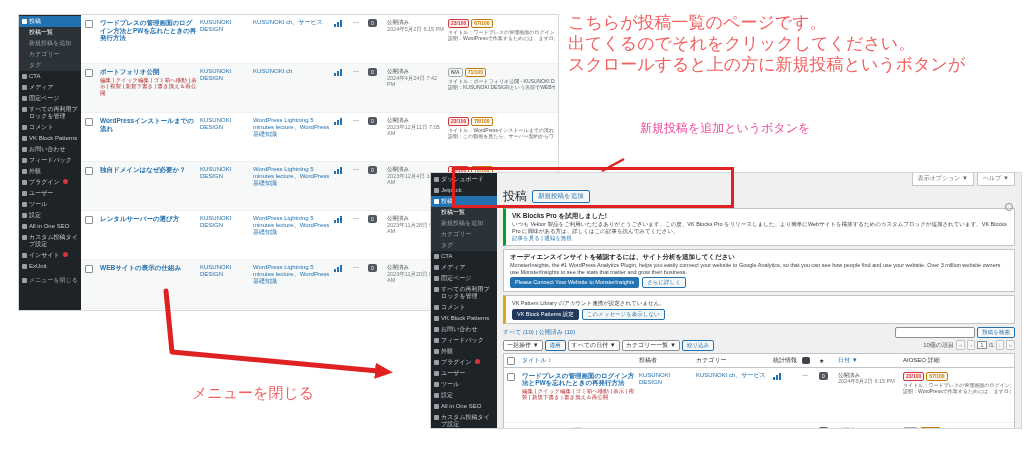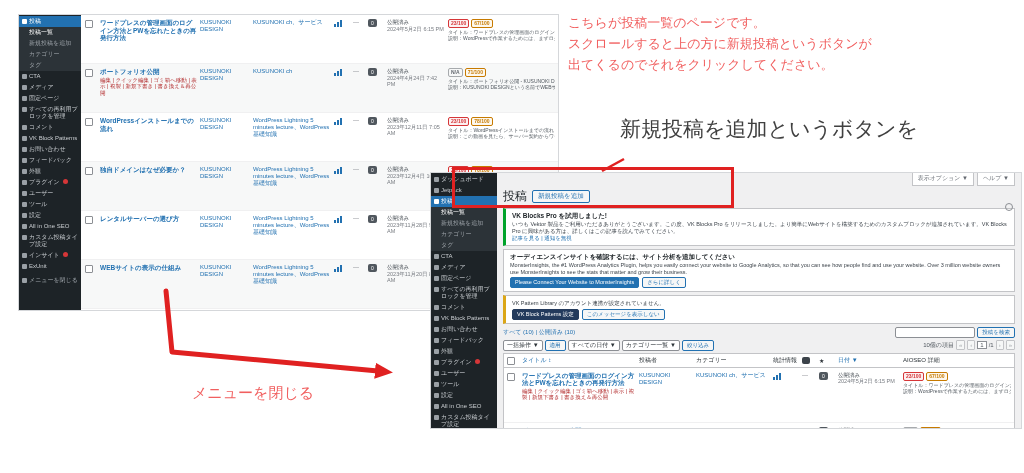--- a/index.html
+++ b/index.html
@@ -73,22 +73,22 @@
   .pag{display:flex;gap:2px;align-items:center;font-size:6px;color:#50575e}
   .pagbtn{border:1px solid #c3c4c7;background:#f6f7f7;padding:0 2px;line-height:8px;border-radius:1px;color:#a7aaad;cursor:pointer}
   .pag .cur{border:1px solid #8c8f94;background:#fff;padding:0 2px}
   .rtable{background:#fff;border:1px solid #c3c4c7;margin-top:2px}
   .rhead,.rrow{display:grid;grid-template-columns:12px 114px 54px 74px 26px 14px 16px 62px 1fr;gap:3px;align-items:start}
   .rhead{padding:2px 3px;border-bottom:1px solid #c3c4c7;font-size:6px;color:#2c3338;align-items:center}
   .rhead .sortable{color:#2271b1;cursor:pointer}
   .rrow{padding:4px 3px;border-bottom:1px solid #f0f0f1;min-height:46px}
   .cbubble-h{width:8px;height:7px;background:#3c434a;border-radius:2px;display:inline-block}
   
-  .note-top{position:absolute;left:568px;top:12px;z-index:7;color:#f15f5f;font-size:13px;line-height:21px;white-space:nowrap}
-  .note-btn{position:absolute;left:620px;top:118px;z-index:7;color:#404040;font-size:21px;line-height:21px;white-space:nowrap}
+  .note-top{position:absolute;left:568px;top:12px;z-index:7;color:#f15f5f;font-size:17px;line-height:21px;white-space:nowrap}
+  .note-btn{position:absolute;left:640px;top:118px;z-index:7;color:#ec4899;font-size:12px;line-height:21px;white-space:nowrap}
   .scroll-label{position:absolute;left:192px;top:384px;z-index:7;color:#f15f5f;font-size:15px;white-space:nowrap}
   .hl-box{position:absolute;left:452px;top:167px;width:282px;height:41px;border:3px solid #e02121;z-index:5;box-sizing:border-box}
   .overlay{position:absolute;left:0;top:0;z-index:6;pointer-events:none}
 </style>
 </head>
 <body>
 
 <div class="shot shot-left">
   <div class="sb">
 
@@ -677,22 +677,22 @@
 
             </div>
           </div>
         </div>
     </div>
   </div>
 </div>
 
 <div class="note-top">
   <div>こちらが投稿一覧のページです。</div>
+  <div>出てくるのでそれをクリックしてください。</div>
   <div>スクロールすると上の方に新規投稿というボタンが</div>
-  <div>出てくるのでそれをクリックしてください。</div>
 </div>
 <div class="note-btn">
   <div>新規投稿を追加というボタンを</div>
 </div>
 <div class="scroll-label">メニューを閉じる</div>
 <div class="hl-box"></div>
 <svg class="overlay" width="1024" height="473" viewBox="0 0 1024 473">
   <defs>
     <marker id="ah" markerUnits="userSpaceOnUse" markerWidth="20" markerHeight="16" refX="3" refY="8" orient="auto">
       <path d="M0,0 L18,8 L0,16 Z" fill="#e02121"></path>

